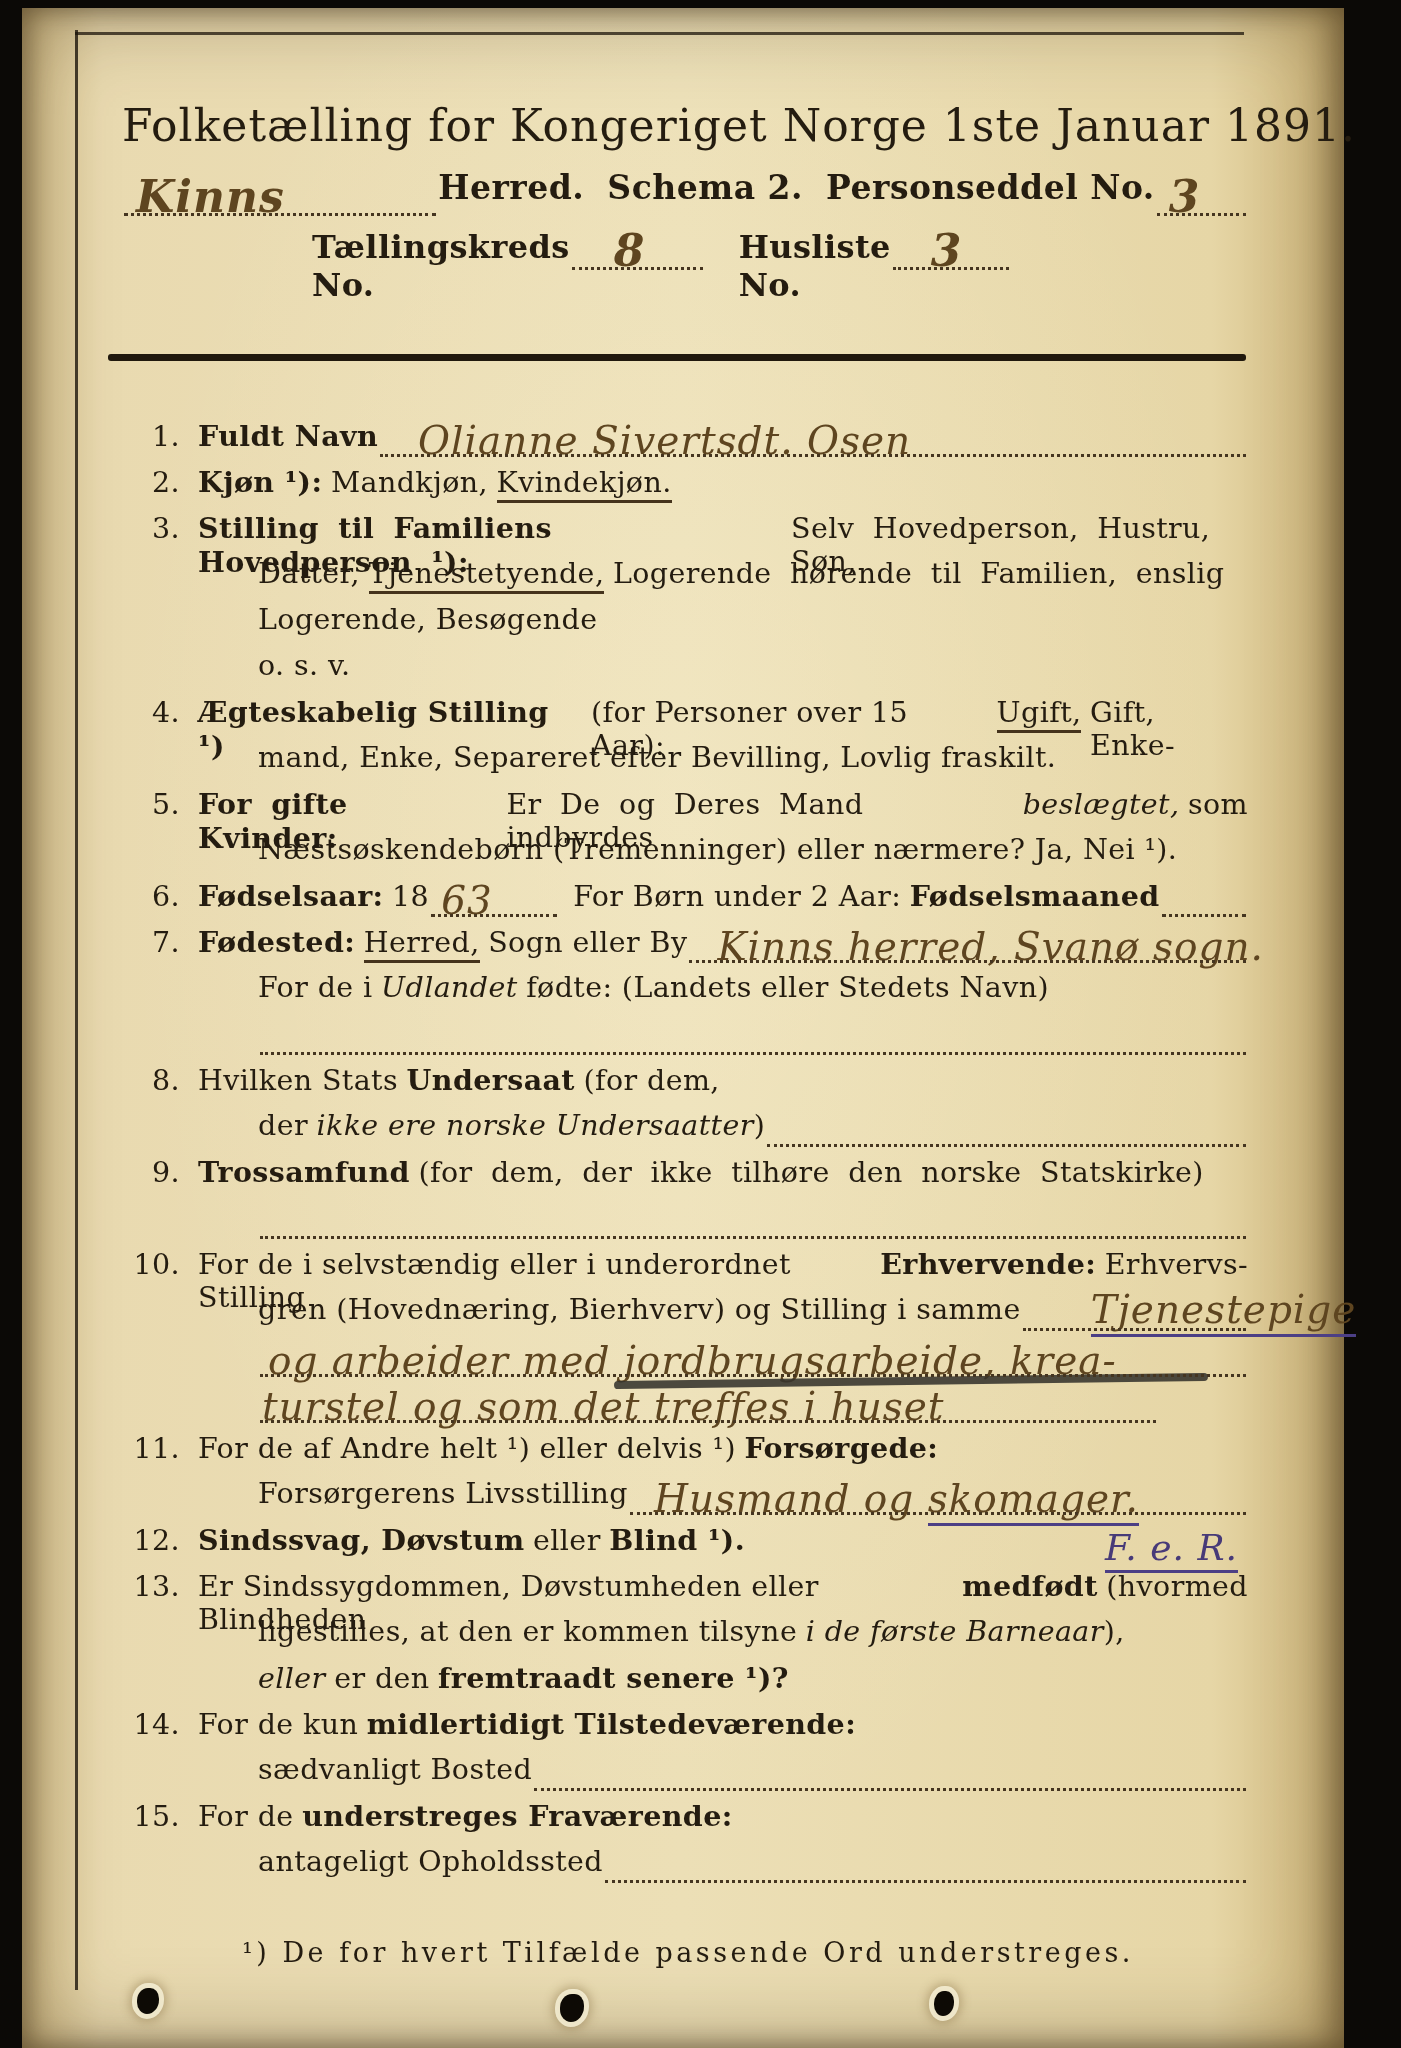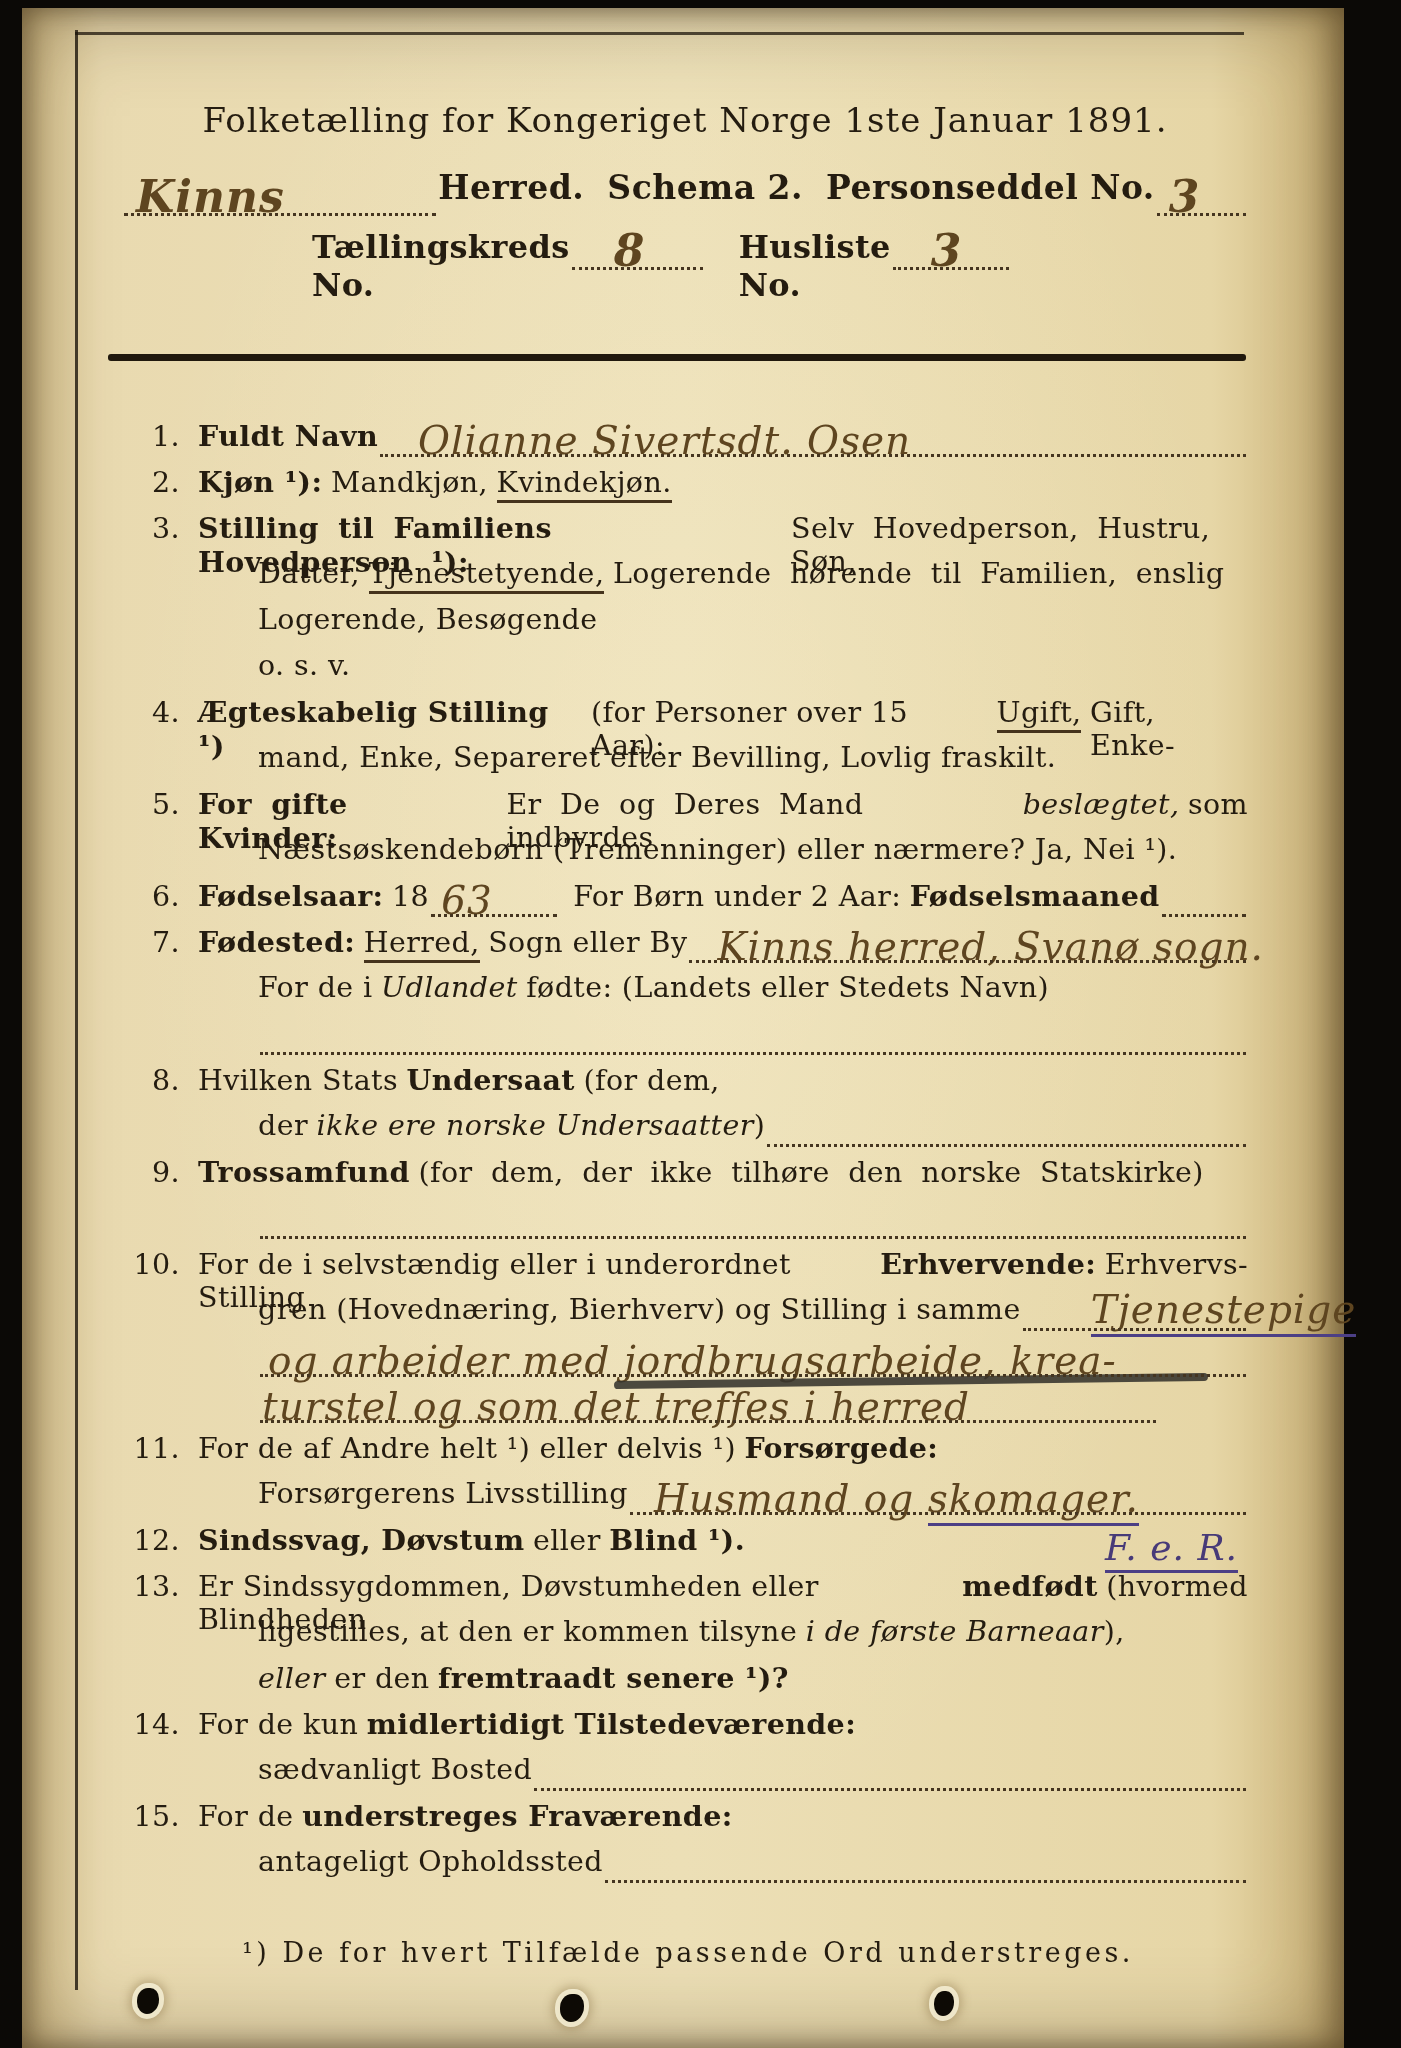--- a/index.html
+++ b/index.html
@@ -39,21 +39,21 @@
 
   .hw{
     font-style:italic;color:#5e4520;font-size:39px;letter-spacing:1px;
     font-family:"DejaVu Serif","Liberation Serif",serif;
   }
   .hw.big{font-size:44px;}
   .purple{color:#473a78;margin-top:38px;}
   .u-ink{border-bottom:3.4px solid #45331c;padding-bottom:1px;}
   .u-purple{border-bottom:3px solid #4c3f85;padding-bottom:2px;}
 
-  .title{font-size:34px;letter-spacing:1px;text-align:center;margin-top:92px;height:56px;white-space:nowrap;}
+  .title{font-size:44px;letter-spacing:1px;text-align:center;margin-top:92px;height:56px;white-space:nowrap;}
   .h2{height:56px;font-size:33px;font-weight:bold;margin-top:12px;letter-spacing:.5px;}
   .h2 .t{margin-right:.7em;}
   .h3{height:50px;font-size:32px;font-weight:bold;padding-left:190px;padding-right:340px;margin-top:4px;}
   .rule{height:7px;background:#20180d;margin:76px 2px 0 -14px;border-radius:3px;}
   .items{margin-top:58px;}
   .footnote{margin-top:46px;font-size:27px;letter-spacing:3.5px;padding-left:120px;height:46px;}
 
   .pencil{position:absolute;left:36%;right:4%;bottom:0;height:8px;background:#36332c;border-radius:5px;transform:rotate(-.8deg);opacity:.88;}
   .fer-wrap{flex:none;position:relative;width:260px;align-self:stretch;}
   .fer-wrap .hw{position:absolute;right:10px;bottom:-4px;font-size:36px;}
@@ -215,21 +215,21 @@
         </span>
       </div>
       <div class="line indent">
         <span class="fill">
           <span class="hw" style="left:10px">og arbeider med jordbrugsarbeide, krea-</span>
           <i class="pencil"></i>
         </span>
       </div>
       <div class="line indent">
         <span class="fill" style="margin-right:90px">
-          <span class="hw" style="left:4px">turstel og som det treffes i herred</span>
+          <span class="hw" style="left:4px">turstel og som det treffes i huset</span>
         </span>
       </div>
 
       <div class="line">
         <span class="num">11.</span>
         <span class="t">For de af Andre helt ¹) eller delvis ¹)</span>
         <b class="nb">Forsørgede:</b>
       </div>
       <div class="line indent">
         <span class="nb">Forsørgerens Livsstilling</span>

